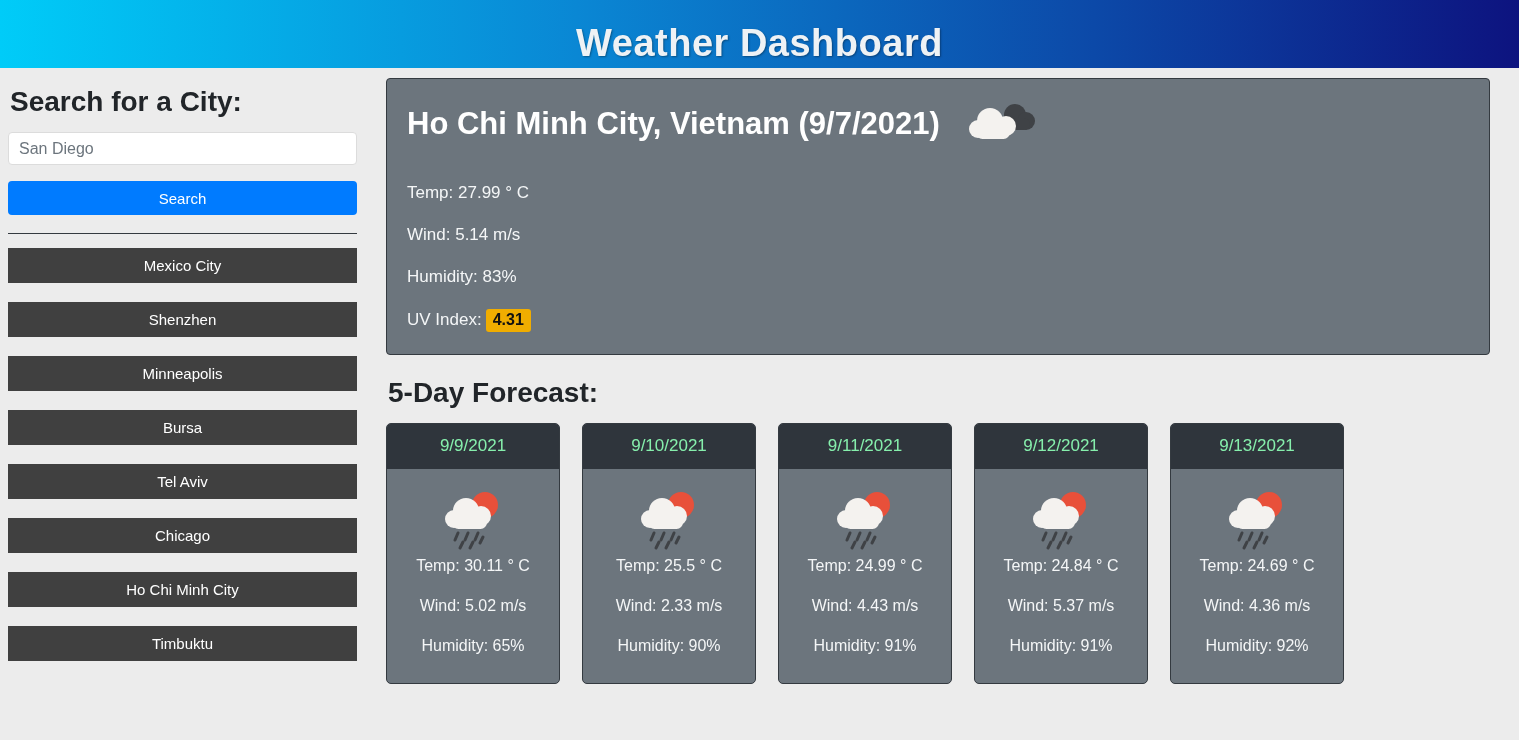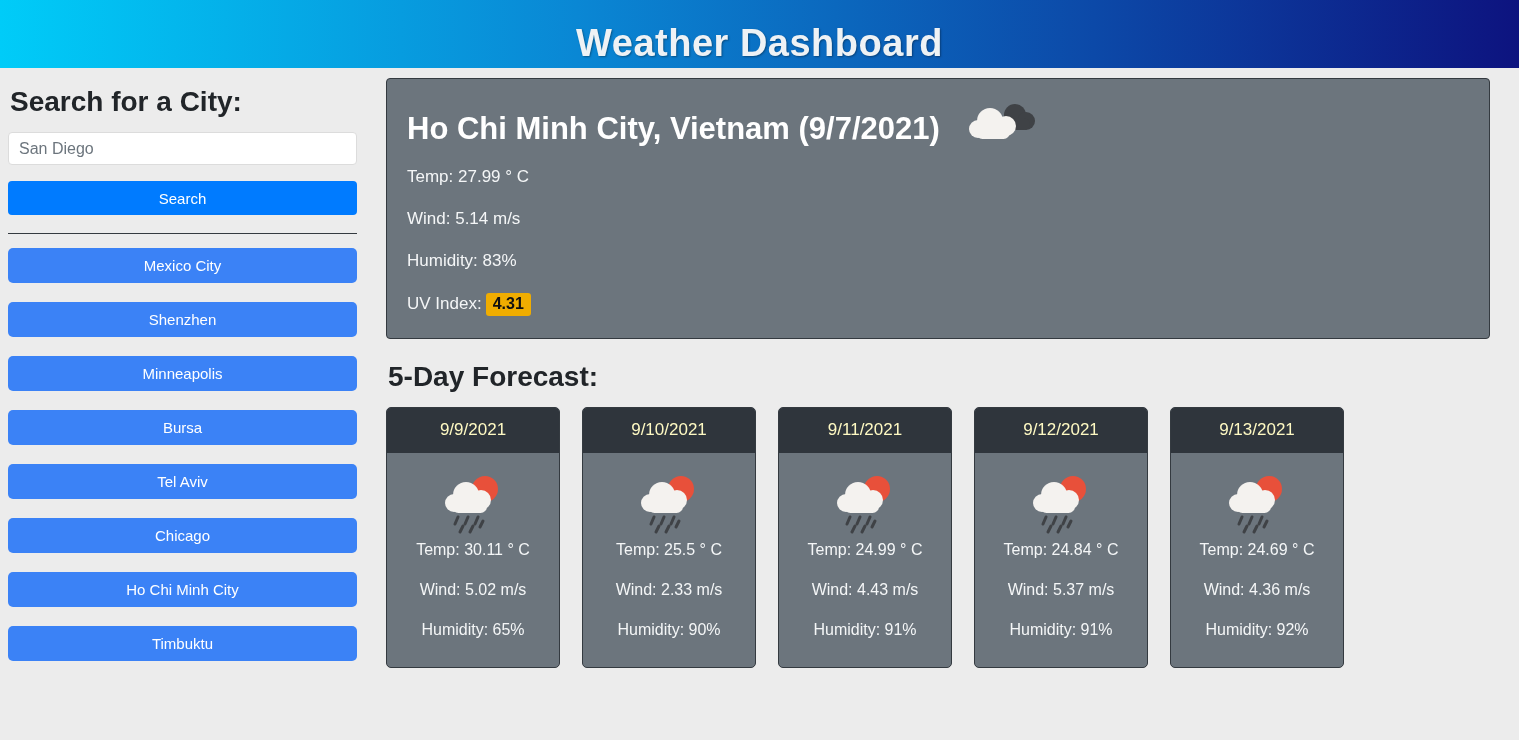--- a/index.html
+++ b/index.html
@@ -81,24 +81,24 @@
   .divider {
     border: none;
     border-top: 1px solid #343a40;
     margin: 18px 0 14px 0;
   }
   .city-button {
     display: block;
     width: 100%;
     height: 35px;
     margin-bottom: 19px;
-    background: #3b82f6;
+    background: #404040;
     color: #ffffff;
     border: none;
-    border-radius: 5px;
+    border-radius: 0;
     font-size: 15px;
     font-family: "Liberation Sans", sans-serif;
     cursor: pointer;
     text-align: center;
   }
 
   
   .main {
     flex: 1 1 auto;
     padding: 10px 29px 0 11px;
@@ -108,23 +108,23 @@
   
   .current-card {
     background: #6c757d;
     border: 1px solid #343a40;
     border-radius: 4px;
     padding: 22px 20px 20px 20px;
     color: #f1f3f5;
   }
   .current-title-row {
     display: flex;
-    align-items: flex-end;
+    align-items: center;
     gap: 26px;
-    margin-bottom: 20px;
+    margin-bottom: 36px;
   }
   .current-title {
     font-size: 31px;
     font-weight: bold;
     color: #ffffff;
     white-space: nowrap;
   }
   .current-line {
     font-size: 17px;
     margin: 0 0 22px 0;
@@ -158,21 +158,21 @@
     flex: 0 0 174px;
     background: #6c757d;
     border: 1px solid #343a40;
     border-radius: 5px;
     overflow: hidden;
     display: flex;
     flex-direction: column;
   }
   .forecast-date {
     background: #2f353c;
-    color: #fef9c3;
+    color: #86efac;
     font-size: 17px;
     text-align: center;
     padding: 12px 0 13px 0;
   }
   .forecast-body {
     padding: 14px 6px 12px 6px;
     text-align: center;
     color: #f4f6f7;
   }
   .forecast-icon-wrap {

